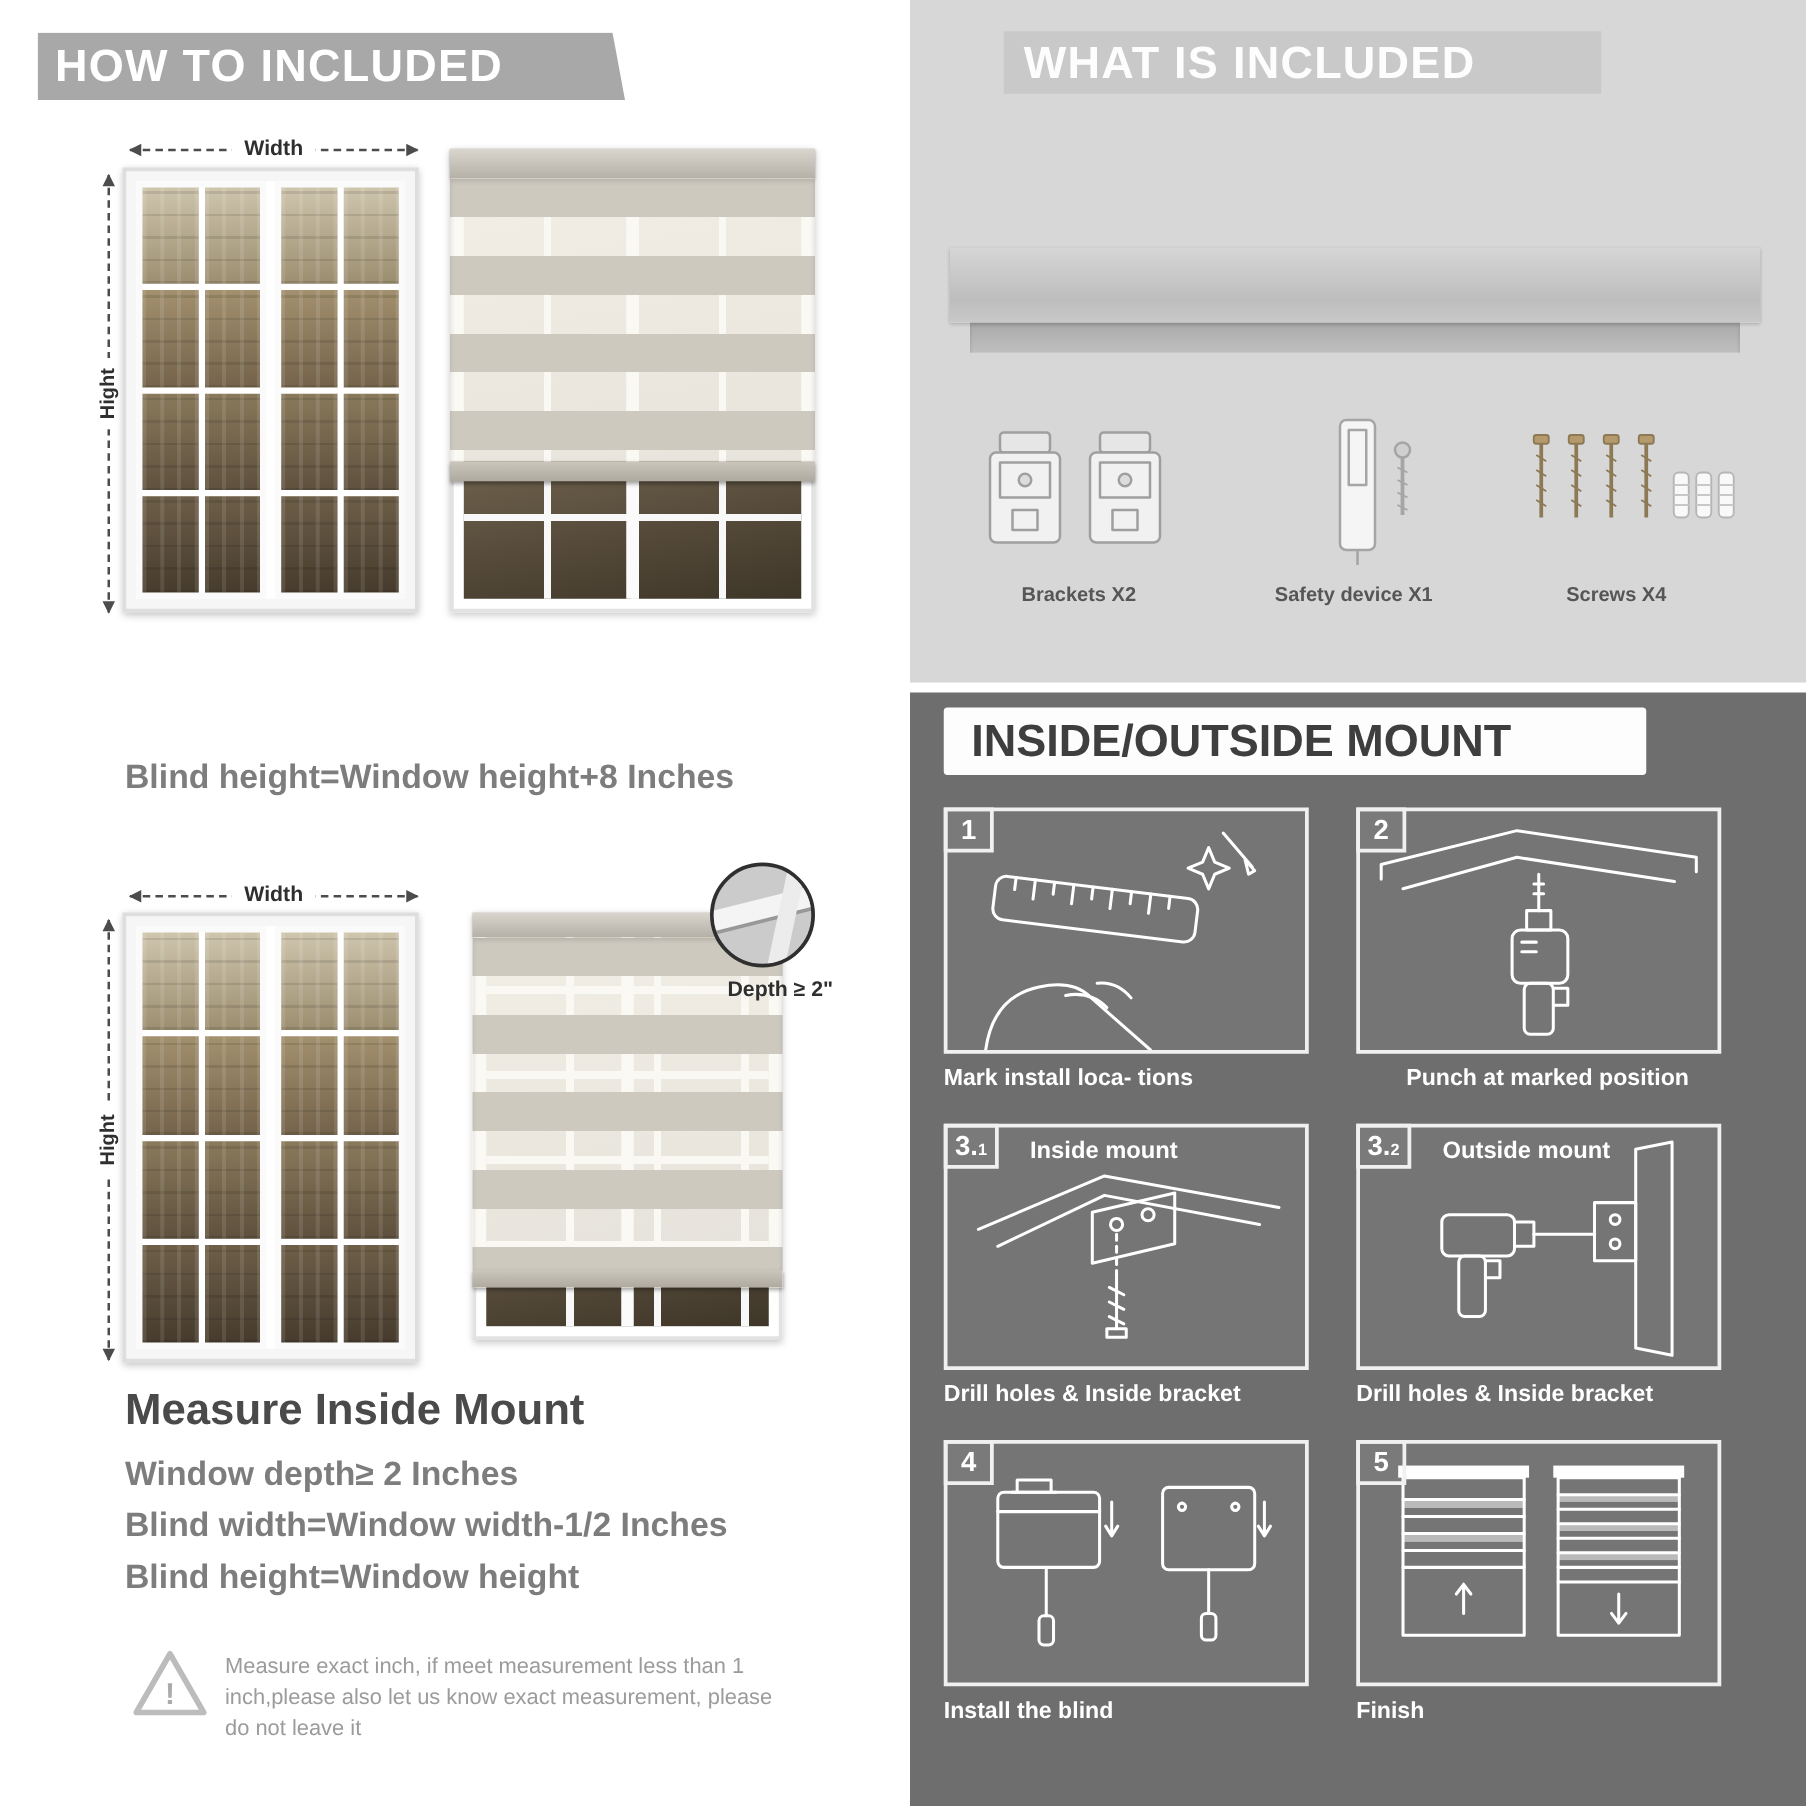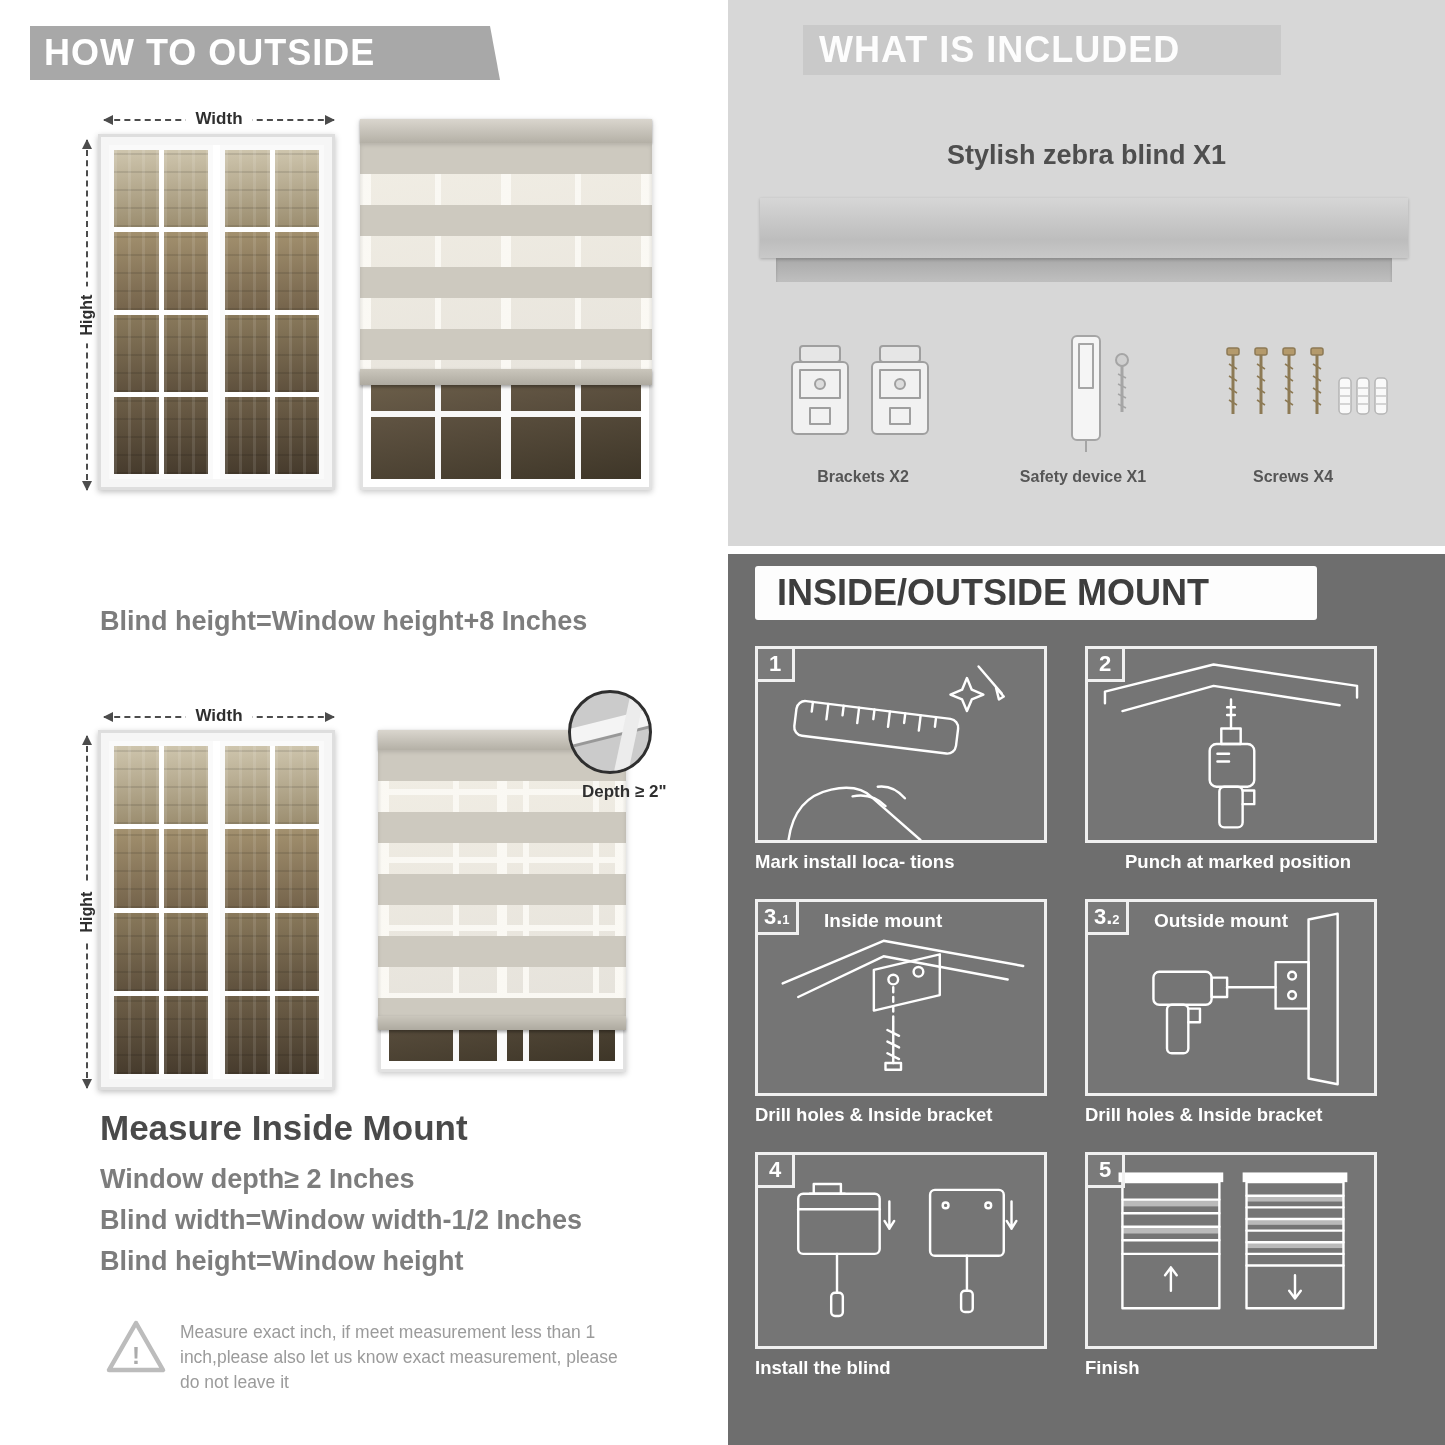--- a/index.html
+++ b/index.html
@@ -127,21 +127,21 @@
   .c5{left:27px;top:803px;} .c6{left:357px;top:803px;}
 
   .ill{stroke:#fff;stroke-width:2.5;fill:none;stroke-linecap:round;stroke-linejoin:round;}
 </style>
 </head>
 <body>
 
 <div class="page">
 
   <div class="banner-how">
-    <span>HOW TO OUTSIDE</span>
+    <span>HOW TO INCLUDED</span>
   </div>
 
   <div class="h-arrow warrow1">
     <span class="lbl">Width</span>
   </div>
   <div class="v-arrow varrow1">
     <span class="lbl">Hight</span>
   </div>
   <div class="window win1">
     <div class="win-inner">
@@ -236,21 +236,20 @@
   <svg class="warn-tri" viewBox="0 0 64 62">
     <path d="M32 7 L59 54 L5 54 Z" fill="none" stroke="#bcbcbc" stroke-width="4.5" stroke-linejoin="round"></path>
   </svg>
   <span class="warn-mark">!</span>
   <div class="note-text">Measure exact inch, if meet measurement less than 1 inch,please also let us know exact measurement, please do not leave it</div>
 
   <div class="right-top">
     <div class="banner-included">
       <span>WHAT IS INCLUDED</span>
     </div>
-    <div class="product-label">Stylish zebra blind X1</div>
     <div class="headrail"></div>
     <div class="headrail-lip"></div>
 
     <svg class="item-ill brackets-ill" viewBox="0 0 150 122">
       <g stroke="#9f9f9f" stroke-width="2" fill="#f1f1f1" stroke-linejoin="round">
         <g>
           <rect x="14" y="10" width="40" height="16" rx="3" fill="#e6e6e6"></rect>
           <rect x="6" y="26" width="56" height="72" rx="5"></rect>
           <path d="M14 34 h40 v28 h-40 z" fill="none"></path>
           <rect x="24" y="72" width="20" height="16" fill="none"></rect>

